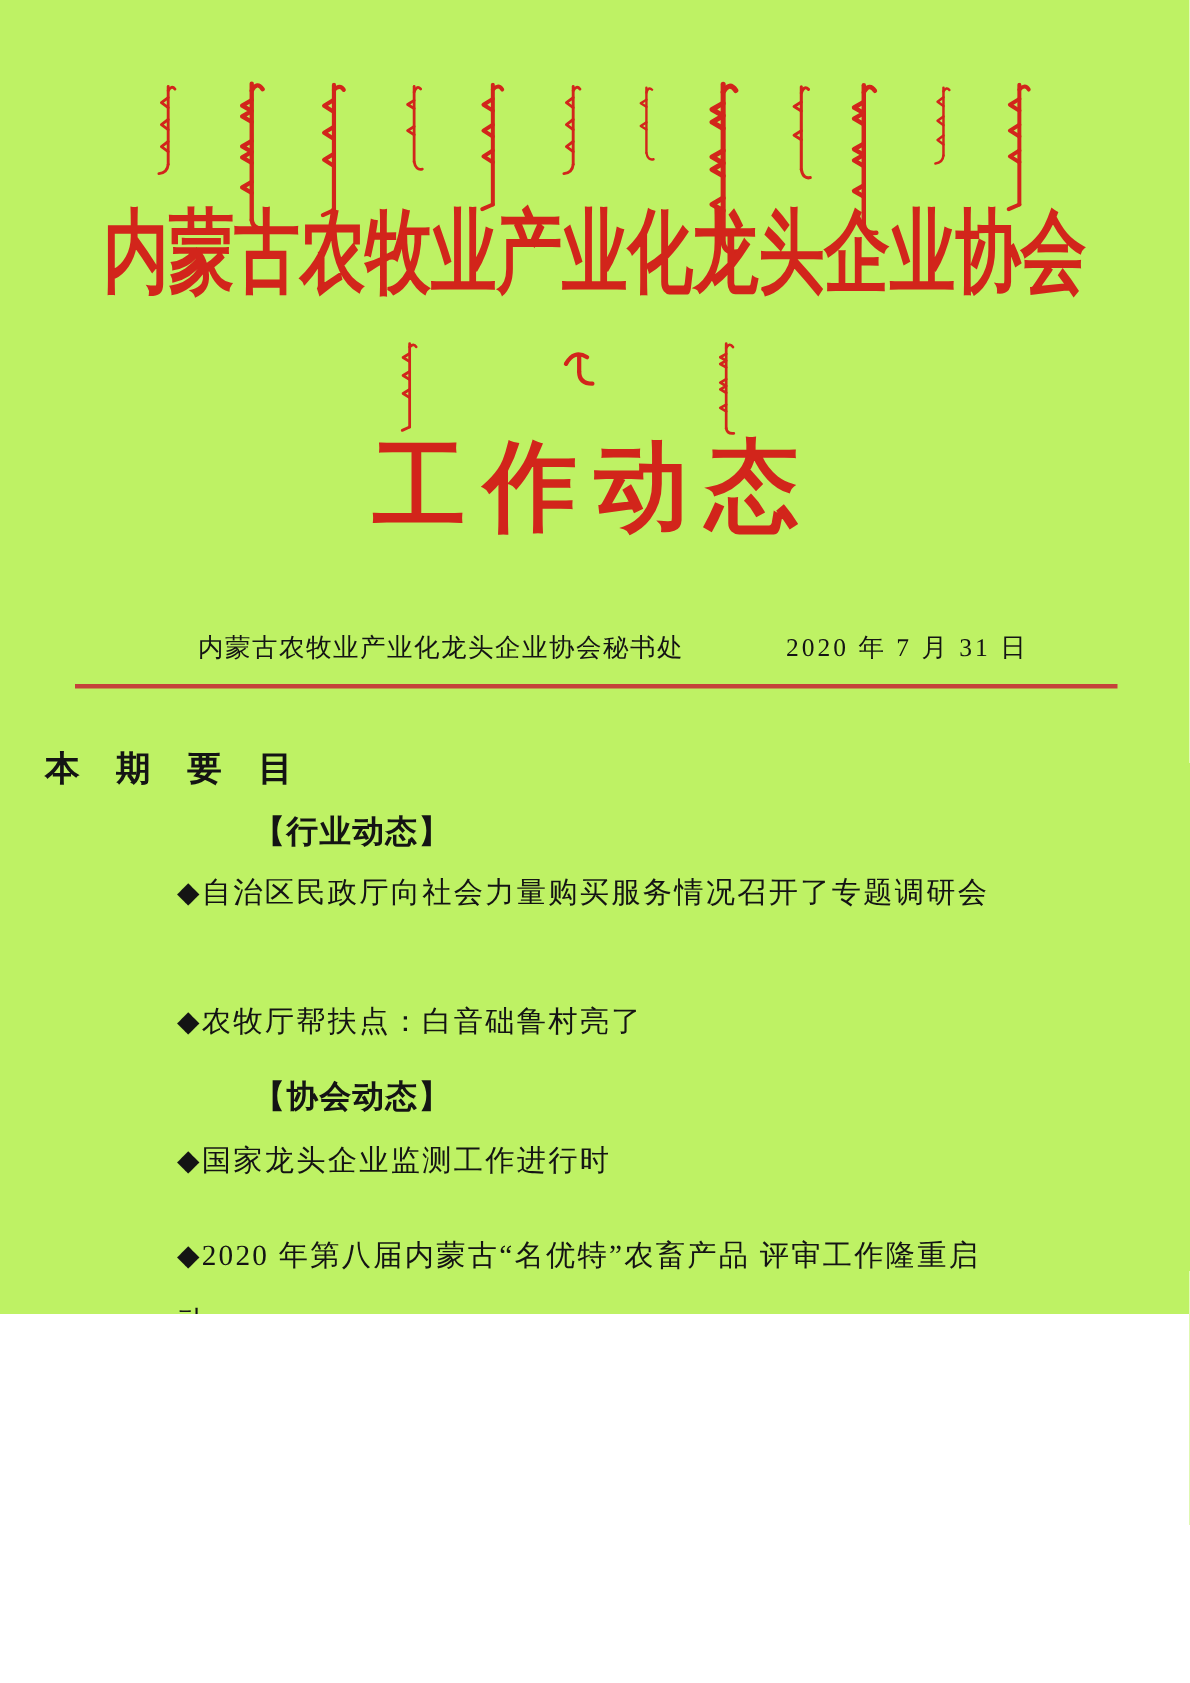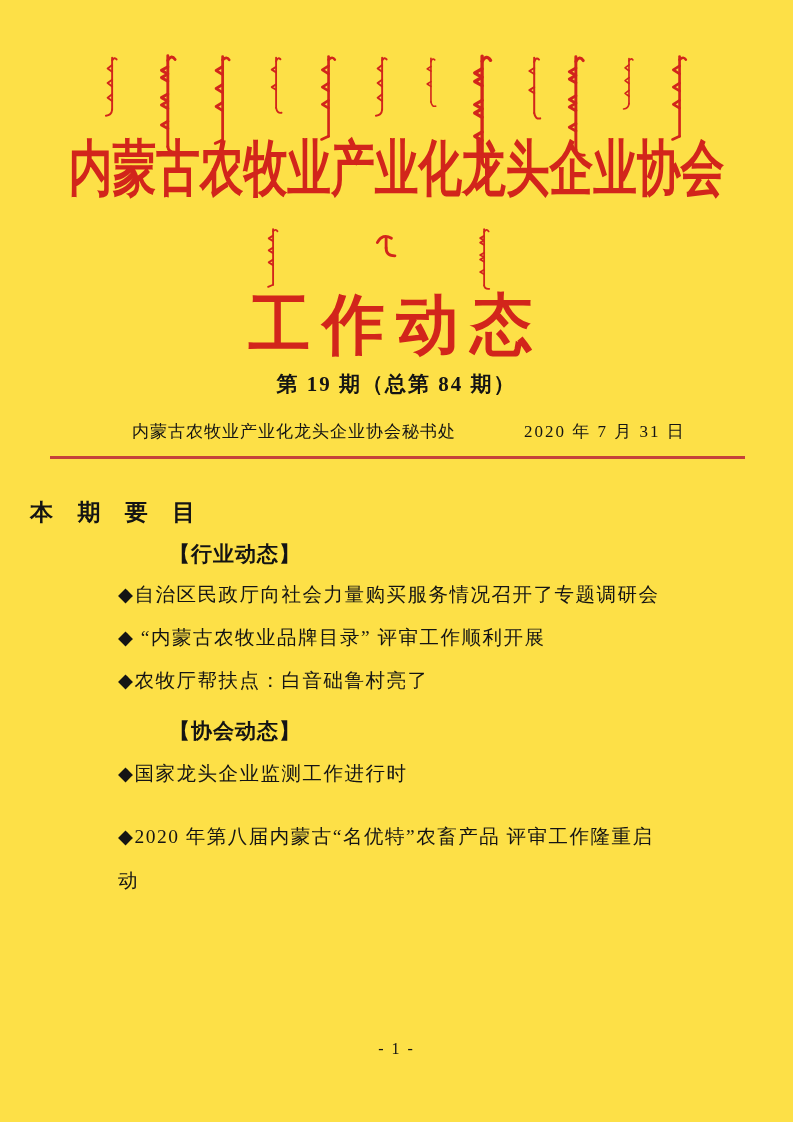--- a/index.html
+++ b/index.html
@@ -3,23 +3,23 @@
 <meta charset="utf-8">
 <style>
   :root{
     --red:#d2251b;
     --rule-red:#c5423a;
     --ink:#141414;
   }
   html,body{margin:0;padding:0;background:#ffffff;}
   .page{
     position:relative;
-    width:793px;height:1122px;
+    width:793px;height:876px;
     margin:0 auto;
-    background:#fde047;
+    background:#bef264;
     overflow:hidden;
     font-family:"Liberation Serif","DejaVu Serif",serif;
     color:var(--ink);
   }
   .abs{position:absolute;}
   svg.mg-row{color:var(--red);}
 
   .org-title{
     top:128px;left:0;width:100%;
     text-align:center;
@@ -167,33 +167,31 @@
   <div class="abs org-title">内蒙古农牧业产业化龙头企业协会</div>
 
   <svg class="abs mg-row" style="top:226px;left:0" width="793" height="66">
     <use href="#mg-c" x="258" y="2" width="28" height="60"></use>
     <use href="#mg-e" x="372" y="6" width="30" height="30"></use>
     <use href="#mg-d" x="468" y="2" width="30" height="62"></use>
   </svg>
 
   <div class="abs bulletin-title">工作动态</div>
 
-  <div class="abs issue-line">第 19 期（总第 84 期）</div>
 
   <div class="abs publisher">内蒙古农牧业产业化龙头企业协会秘书处</div>
   <div class="abs pub-date">2020 年 7 月 31 日</div>
 
   <div class="abs red-rule"></div>
 
   <div class="abs toc-heading">本 期 要 目</div>
 
   <div class="abs section-title" style="top:540px">【行业动态】</div>
 
   <div class="abs toc-item" style="top:581px">◆自治区民政厅向社会力量购买服务情况召开了专题调研会</div>
-  <div class="abs toc-item" style="top:624px">◆ “内蒙古农牧业品牌目录” 评审工作顺利开展</div>
   <div class="abs toc-item" style="top:667px">◆农牧厅帮扶点：白音础鲁村亮了</div>
 
   <div class="abs section-title" style="top:717px">【协会动态】</div>
 
   <div class="abs toc-item" style="top:760px">◆国家龙头企业监测工作进行时</div>
   <div class="abs toc-item" style="top:823px">◆2020 年第八届内蒙古“名优特”农畜产品 评审工作隆重启</div>
   <div class="abs toc-item" style="top:867px">动</div>
 
   <div class="abs page-number">- 1 -</div>
 

